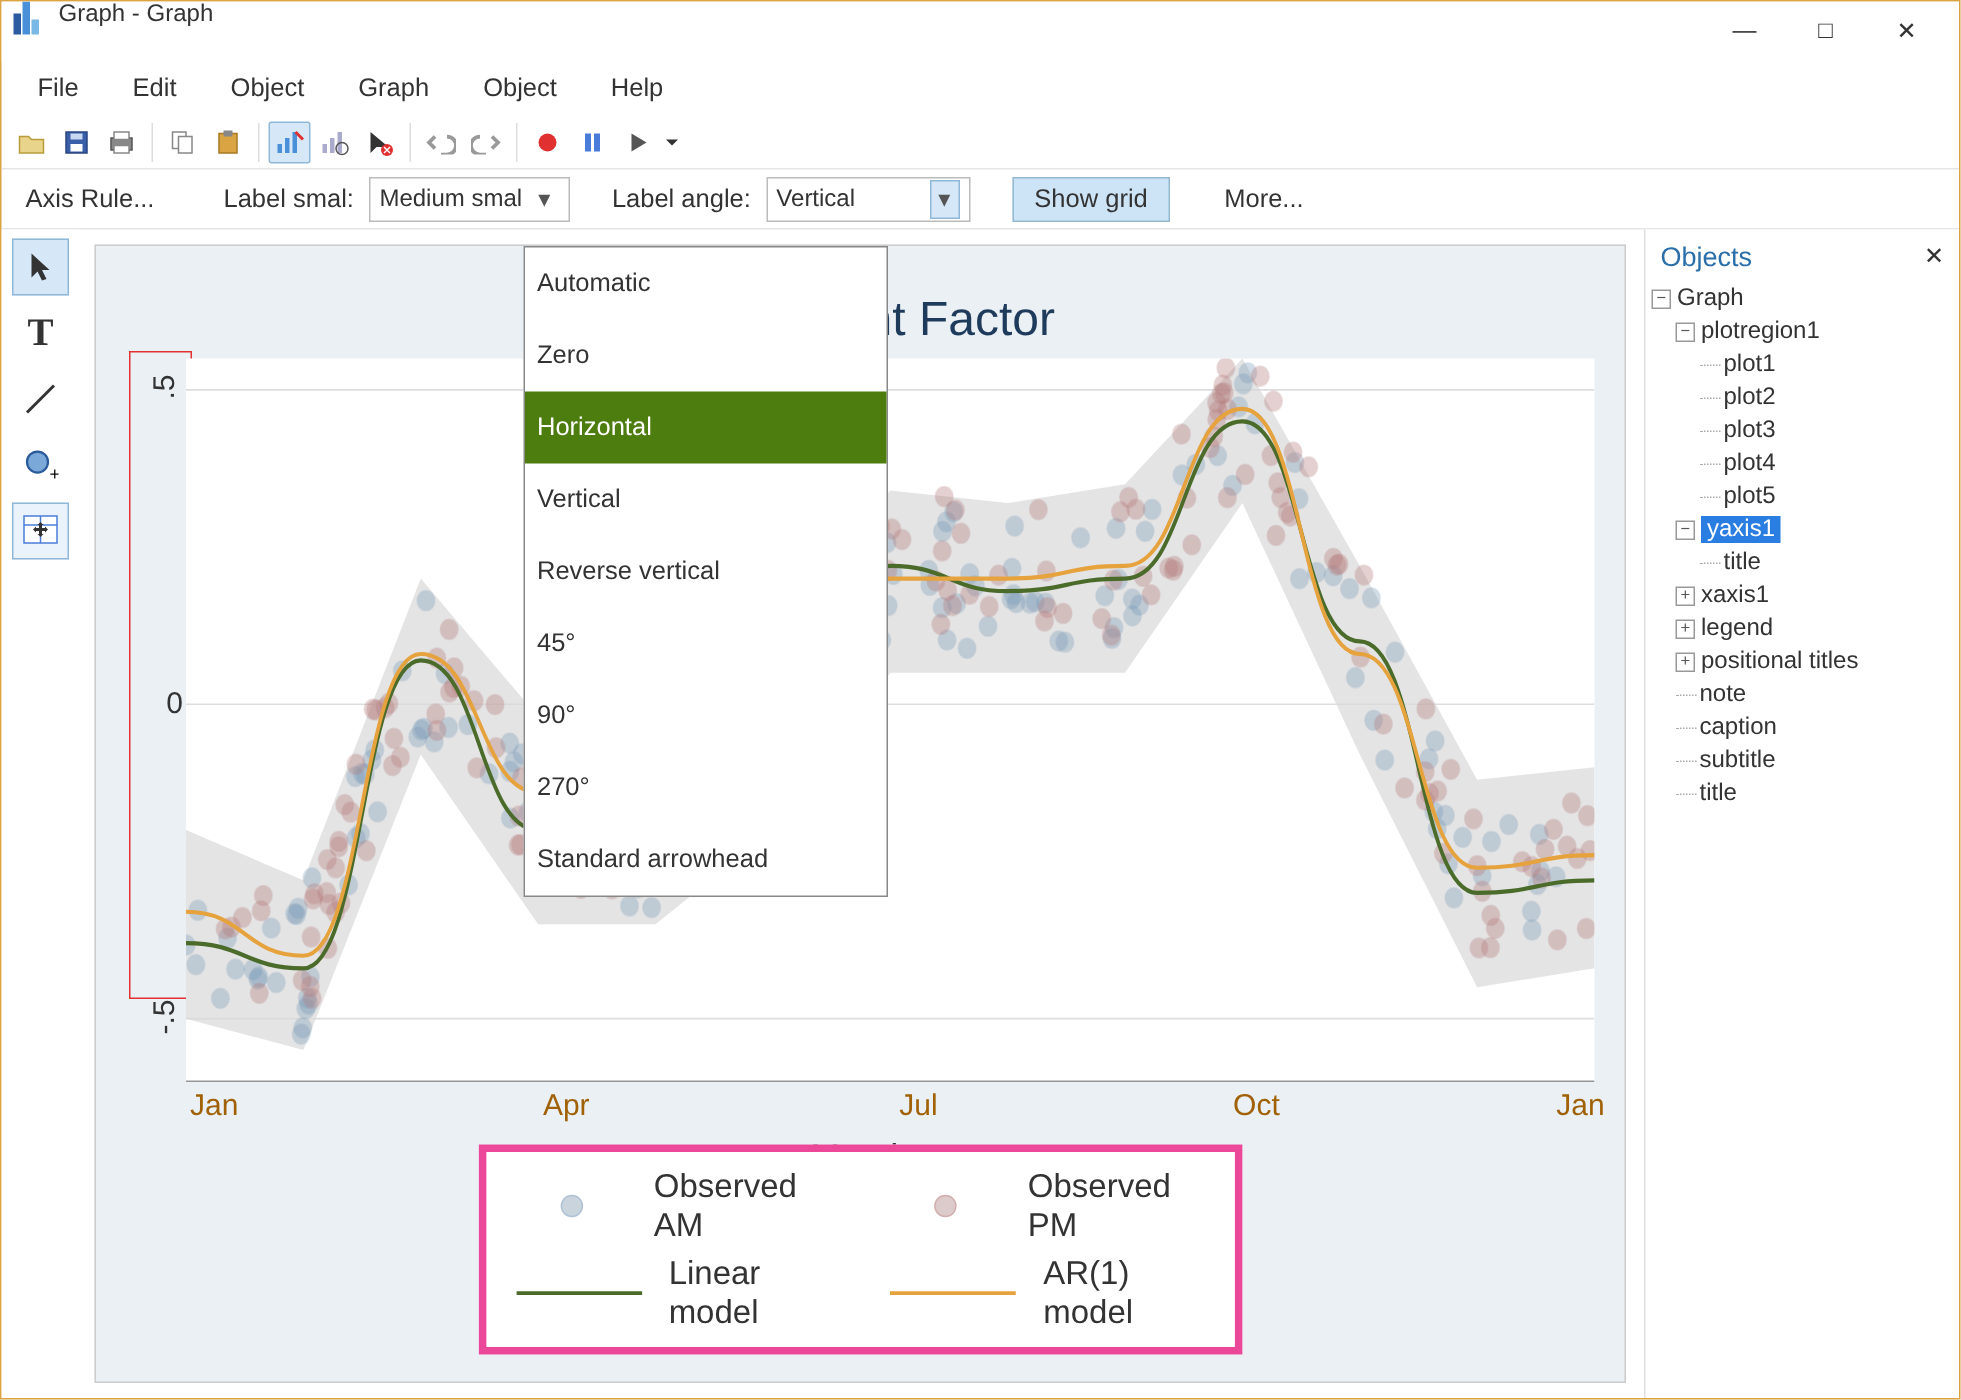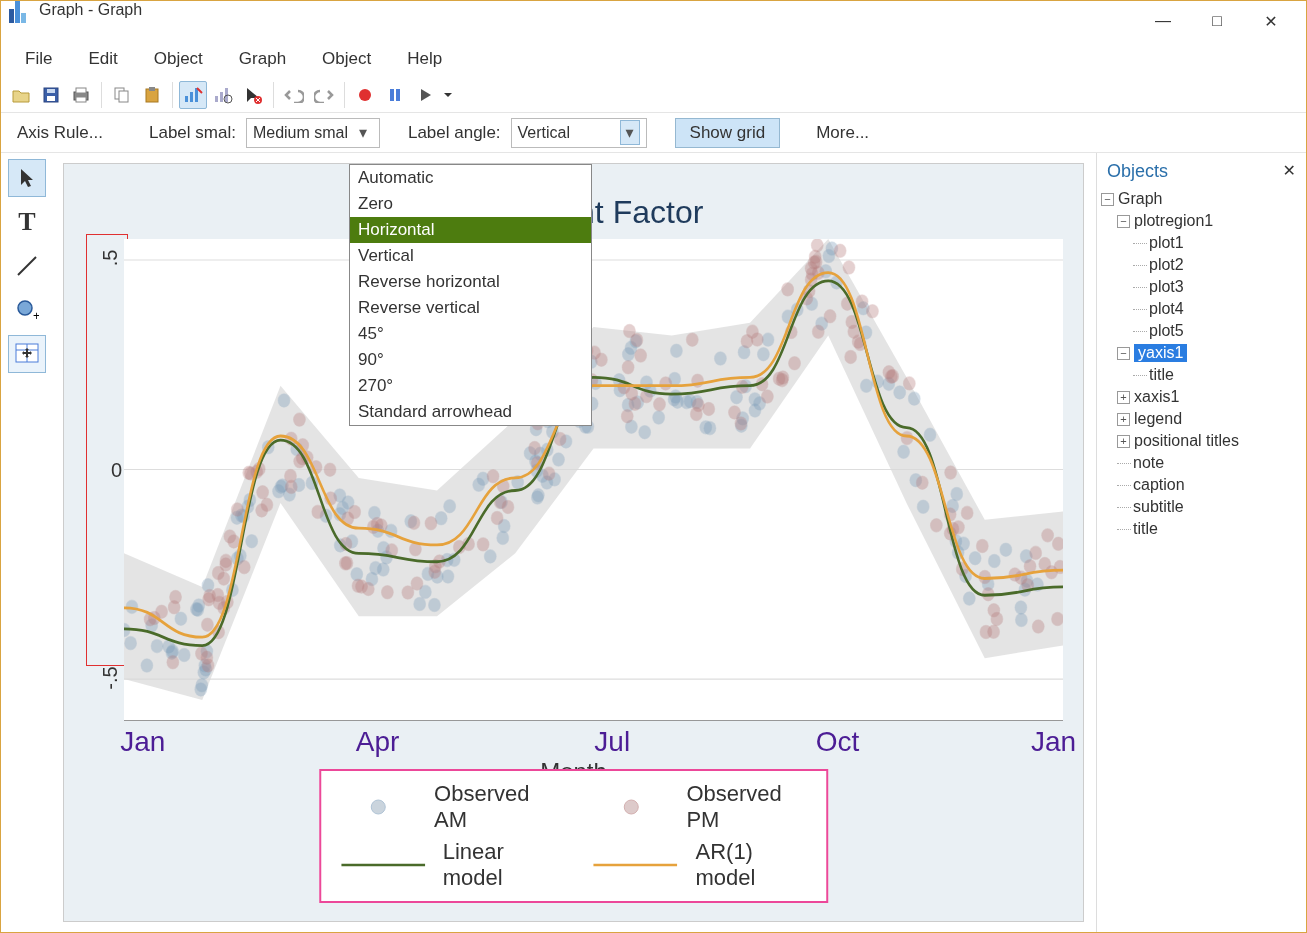--- a/index.html
+++ b/index.html
@@ -28,28 +28,28 @@
 .left-tools{width:52px;background:#fff;border-right:0;padding-top:6px;display:flex;flex-direction:column;align-items:center;gap:6px}
 .left-tools .tool{width:38px;height:38px;display:flex;align-items:center;justify-content:center;cursor:pointer;border:1px solid transparent}
 .left-tools .tool.selected{background:#d6e8f7;border:1px solid #8fb8d8}
 .canvas-wrap{flex:1;padding:10px 12px 10px 10px;position:relative}
 .canvas{width:100%;height:100%;background:#eaf0f4;border:1px solid #ccc;position:relative;overflow:hidden}
 .chart-title{position:absolute;top:30px;left:0;right:0;text-align:center;font-size:32px;color:#1f3b5c;font-weight:500}
 .plot-area{position:absolute;top:75px;left:60px;right:20px;bottom:200px;background:#fff}
 .y-axis{position:absolute;left:30px;top:75px;bottom:200px;width:28px}
 .y-tick{position:absolute;right:0;font-size:20px;color:#333;transform:translateY(-50%)}
 .x-axis{position:absolute;left:60px;right:20px;bottom:165px;height:30px}
-.x-tick{position:absolute;font-size:28px;color:#4c1d95;transform:translateX(-50%)}
+.x-tick{position:absolute;font-size:20px;color:#a16207;transform:translateX(-50%)}
 .x-label{position:absolute;left:0;right:0;bottom:135px;text-align:center;font-size:24px;color:#333}
-.legend{position:absolute;bottom:18px;left:50%;transform:translateX(-50%);background:#fff;border:2px solid #ec4899;padding:10px 20px;display:grid;grid-template-columns:auto auto;gap:6px 40px;font-size:22px;color:#333}
+.legend{position:absolute;bottom:18px;left:50%;transform:translateX(-50%);background:#fff;border:5px solid #ec4899;padding:10px 20px;display:grid;grid-template-columns:auto auto;gap:6px 40px;font-size:22px;color:#333}
 .legend .row{display:flex;align-items:center;gap:18px}
 .legend .swatch{width:84px;height:20px;display:flex;align-items:center;justify-content:center}
 .sel-rect{position:absolute;border:1px solid #e03030;pointer-events:none}
 .dropdown{position:absolute;top:0;left:0;width:243px;background:#fff;border:1px solid #888;z-index:100;font-size:17px}
-.dropdown .dd-item{padding:3px 8px;cursor:pointer}
+.dropdown .dd-item{padding:14px 8px;cursor:pointer}
 .dropdown .dd-item.highlight{background:#4d7c0f;color:#fff}
 .right-panel{width:210px;border-left:1px solid #ddd;background:#fff;padding:6px 4px;font-size:16px}
 .right-panel .panel-header{display:flex;align-items:flex-start;padding:2px 6px;color:#2a6faa;font-size:18px}
 .right-panel .panel-header .close{margin-left:auto;font-size:16px;color:#333;cursor:pointer}
 .tree{margin-top:4px}
 .tree .node{display:flex;align-items:center;padding:2px 0;cursor:pointer;white-space:nowrap}
 .tree .exp{width:13px;height:13px;border:1px solid #999;display:inline-flex;align-items:center;justify-content:center;font-size:11px;line-height:1;margin-right:4px;color:#555;background:#fff}
 .tree .spacer{display:inline-block}
 .tree .node.selected span.lbl{background:#2a7de1;color:#fff;padding:0 4px}
 .tree .branch{display:inline-block;width:14px;border-bottom:1px dotted #aaa;height:1px;margin-right:2px;vertical-align:middle}
@@ -633,21 +633,20 @@
             </div>
             <span>AR(1) model</span>
           </div>
       </div>
 
       <div class="dropdown" id="angle-dropdown" style="top:0;left:285px">
           <div class="dd-item">Automatic</div>
           <div class="dd-item">Zero</div>
           <div class="dd-item highlight">Horizontal</div>
           <div class="dd-item">Vertical</div>
-          <div class="dd-item">Reverse horizontal</div>
           <div class="dd-item">Reverse vertical</div>
           <div class="dd-item">45°</div>
           <div class="dd-item">90°</div>
           <div class="dd-item">270°</div>
           <div class="dd-item">Standard arrowhead</div>
         </div>
     </div>
   </div>
 
   <div class="right-panel">

